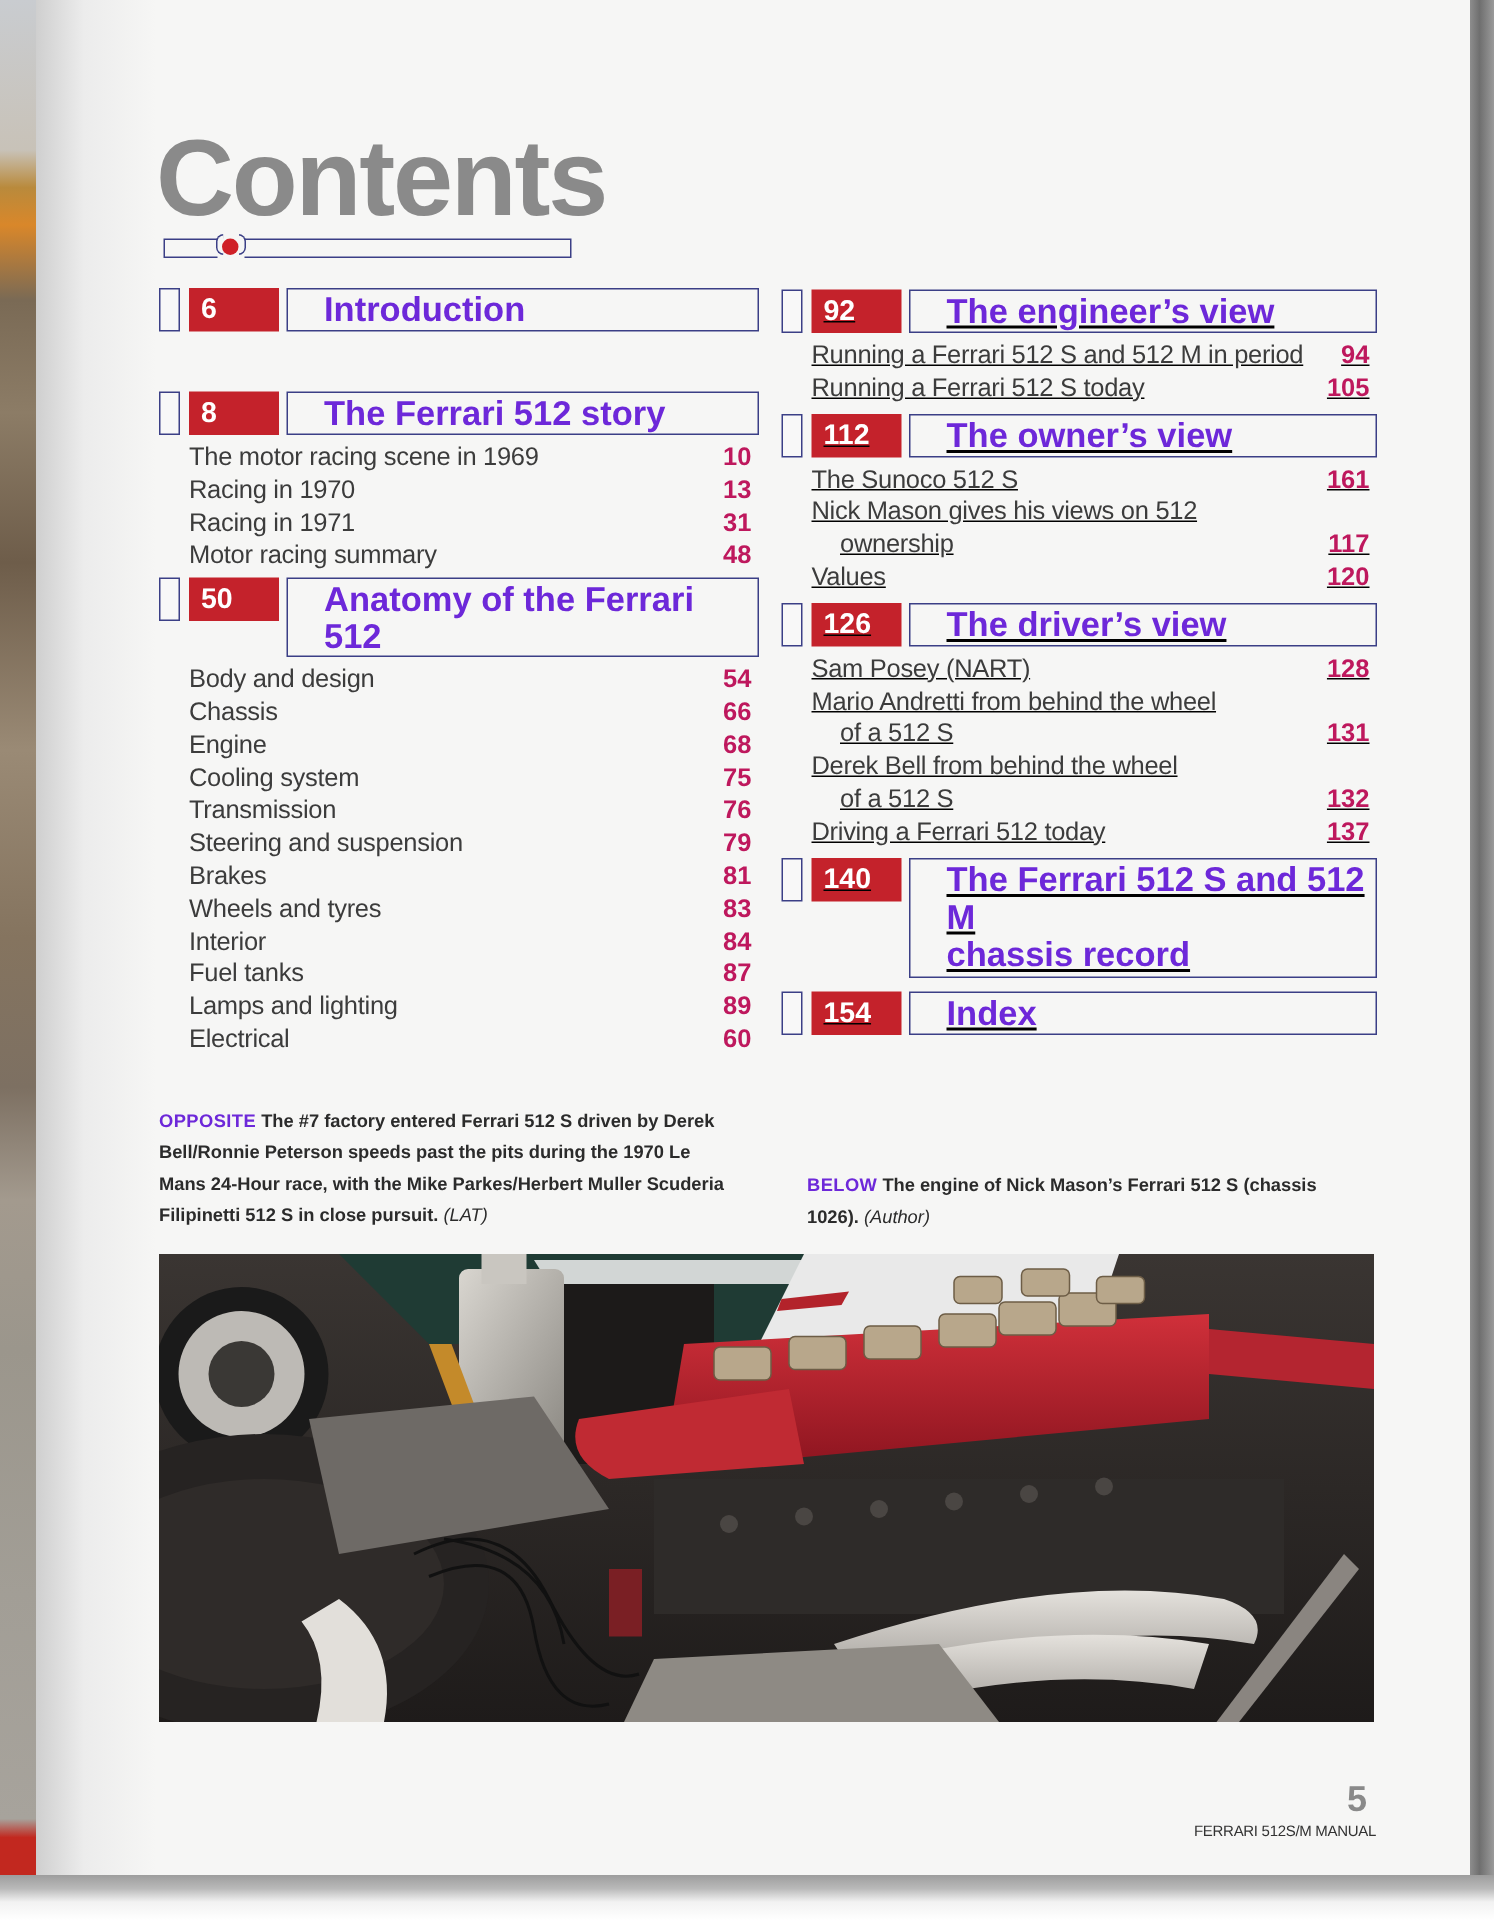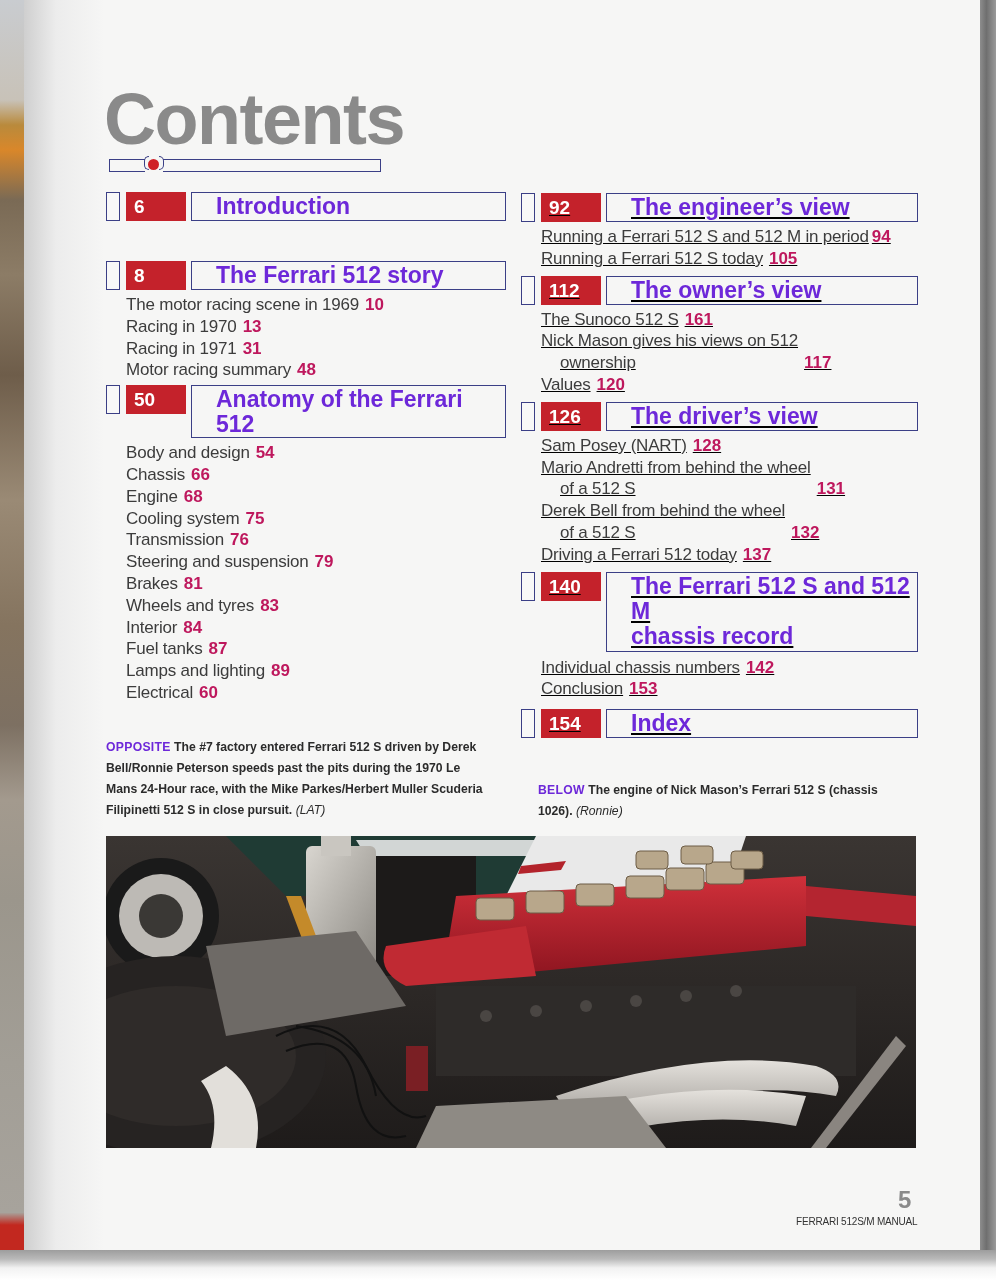--- a/index.html
+++ b/index.html
@@ -63,21 +63,21 @@
       width: 60px; height: 29px; margin-left: 6px; background: #c4222b; color: #ffffff;
       font-size: 19px; font-weight: bold; padding-left: 8px; line-height: 29px; flex: none;
     }
     .chapter .chap-title {
       margin-left: 5px; flex: 1; border: 1.5px solid #3b3f86; color: #6d28d9;
       font-size: 23px; font-weight: bold; padding: 1px 6px 0 24px; line-height: 25px;
     }
     .chapter .chap-title.two-line { line-height: 25px; padding-top: 1px; padding-bottom: 2px; }
 
     .entries { padding-left: 20px; padding-right: 5px; margin-top: 4px; }
-    .entry { display: flex; align-items: flex-end; font-size: 17px; color: #3c3c3c; line-height: 21.8px; }
+    .entry { display: flex; justify-content: space-between; align-items: flex-end; font-size: 17px; color: #3c3c3c; line-height: 21.8px; }
     .entry .label { font-weight: normal; letter-spacing: -0.2px; }
     .entry .label .cont { display: block; padding-left: 19px; }
     .entry .num { color: #be185d; font-weight: bold; font-size: 17px; white-space: nowrap; padding-left: 6px; }
 
     .caption {
       position: absolute; font-size: 12.2px; font-weight: bold; color: #2b2b2b; line-height: 21px;
     }
     .caption .kw { color: #6d28d9; letter-spacing: 0.3px; }
     .caption .credit { font-weight: normal; font-style: italic; }
     .caption-left { left: 106px; top: 737px; width: 380px; }
@@ -262,48 +262,38 @@
       </div>
   </div>
 
   <div class="chapter" style="margin-top:6px">
     <div class="stub"></div>
     <div class="page-no">140</div>
     <div class="chap-title two-line">
       <div>The Ferrari 512 S and 512 M</div>
       <div>chassis record</div>
     </div>
-  </div>
-  <div class="entries" style="margin-top:5px">
-    <div class="entry">
-        <span class="label">Individual chassis numbers</span>
-        <span class="num">142</span>
-      </div>
-    <div class="entry">
-        <span class="label">Conclusion</span>
-        <span class="num">153</span>
-      </div>
   </div>
 
   <div class="chapter" style="margin-top:9px">
     <div class="stub"></div>
     <div class="page-no">154</div>
     <div class="chap-title">Index</div>
   </div>
 </div>
 
 <p class="caption caption-left">
   <span class="kw">OPPOSITE</span>
   <span>The #7 factory entered Ferrari 512 S driven by Derek Bell/Ronnie Peterson speeds past the pits during the 1970 Le Mans 24-Hour race, with the Mike Parkes/Herbert Muller Scuderia Filipinetti 512 S in close pursuit.</span>
   <span class="credit">(LAT)</span>
 </p>
 <p class="caption caption-right">
   <span class="kw">BELOW</span>
   <span>The engine of Nick Mason’s Ferrari 512 S (chassis 1026).</span>
-  <span class="credit">(Ronnie)</span>
+  <span class="credit">(Author)</span>
 </p>
 
 <div class="photo">
   <svg width="810" height="312" viewBox="0 0 810 312" xmlns="http://www.w3.org/2000/svg">
     <defs>
       <linearGradient id="bg" x1="0" y1="0" x2="0" y2="1">
         <stop offset="0" stop-color="#3a3532"></stop>
         <stop offset="1" stop-color="#1e1b1a"></stop>
       </linearGradient>
       <linearGradient id="red" x1="0" y1="0" x2="0" y2="1">

